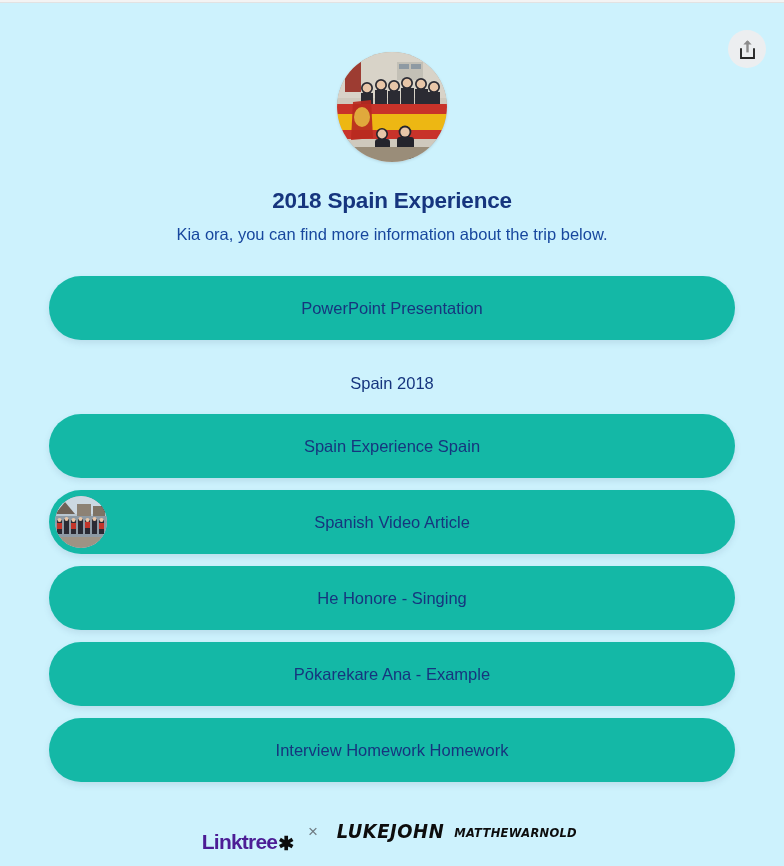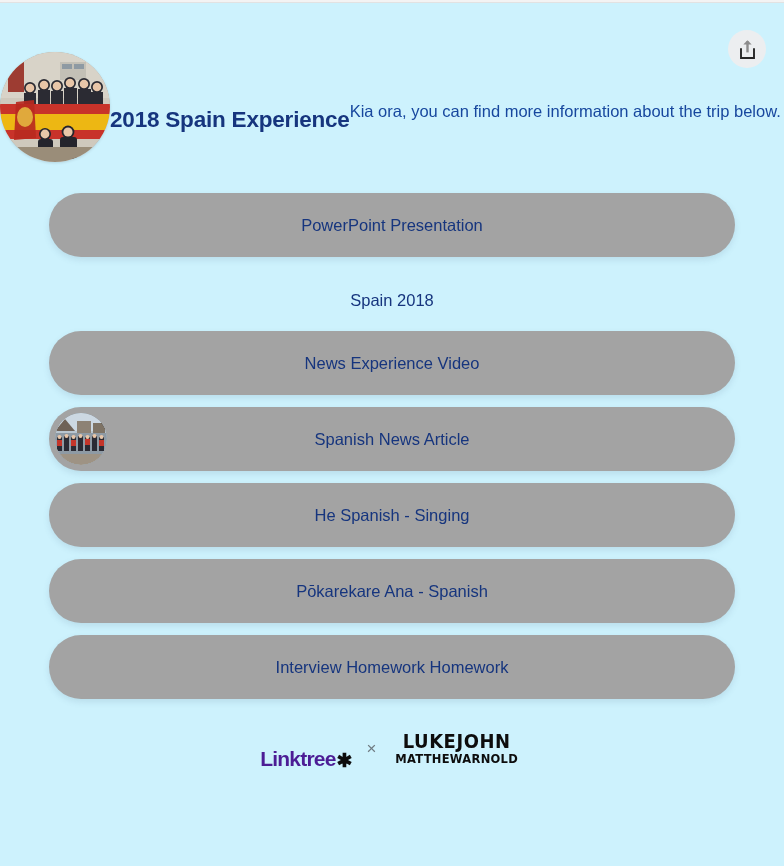--- a/index.html
+++ b/index.html
@@ -48,21 +48,21 @@
     justify-content: center;
     cursor: pointer;
     border: none;
   }
   #share-button svg { display: block; }
 
   
   .header {
     margin-top: 49px;
     display: flex;
-    flex-direction: row;
+    flex-direction: column;
     align-items: center;
   }
 
   .avatar {
     width: 110px;
     height: 110px;
     border-radius: 50%;
     overflow: hidden;
     position: relative;
     background: #b9b0a4;
@@ -89,21 +89,21 @@
 
   
   .links {
     margin-top: 31px;
     padding: 0 49px;
   }
 
   .link-card {
     position: relative;
     height: 64px;
-    background: #a3a3a3;
+    background: #14b8a6;
     border-radius: 999px;
     display: flex;
     align-items: center;
     justify-content: center;
     margin-bottom: 12px;
     box-shadow: 0 3px 6px rgba(90,120,140,.16);
     cursor: pointer;
     border: none;
     width: 100%;
     padding: 0 58px;
@@ -167,23 +167,24 @@
     position: relative;
     top: 1px;
   }
   .footer-x {
     font-size: 17px;
     color: #6f7b82;
     font-weight: 400;
   }
   .footer-brand {
     display: flex;
-    flex-direction: column;
+    flex-direction: row;
     align-items: center;
     line-height: 1;
+    font-style: italic;
   }
   .brand-top {
     font-size: 19.5px;
     font-weight: bold;
     color: #0d0d0d;
     letter-spacing: 0.6px;
     font-family: "DejaVu Sans", sans-serif;
     transform: scaleX(0.92);
   }
   .brand-bottom {
@@ -275,21 +276,21 @@
 
   <div class="links">
 
     <button class="link-card">
       <span class="link-label">PowerPoint Presentation</span>
     </button>
 
     <div class="section-heading">Spain 2018</div>
 
     <button class="link-card">
-      <span class="link-label">News Experience Video</span>
+      <span class="link-label">Spain Experience Spain</span>
     </button>
 
     <button class="link-card">
       <span class="link-thumb">
         <svg viewBox="0 0 52 52" preserveAspectRatio="xMidYMid slice">
           <defs>
               <clipPath id="c2">
                 <circle cx="26" cy="26" r="26"></circle>
               </clipPath>
             </defs>
@@ -322,29 +323,29 @@
               <circle cx="18.5" cy="24" r="2"></circle>
                 <circle cx="25.5" cy="23" r="2"></circle>
               <circle cx="32.5" cy="24" r="2"></circle>
                 <circle cx="39.5" cy="23" r="2"></circle>
               <circle cx="46.5" cy="24" r="2"></circle>
             </g>
             <rect x="0" y="41" width="52" height="11" fill="#9e9384"></rect>
           </g>
         </svg>
       </span>
-      <span class="link-label">Spanish News Article</span>
-    </button>
-
-    <button class="link-card">
-      <span class="link-label">He Spanish - Singing</span>
-    </button>
-
-    <button class="link-card">
-      <span class="link-label">Pōkarekare Ana - Spanish</span>
+      <span class="link-label">Spanish Video Article</span>
+    </button>
+
+    <button class="link-card">
+      <span class="link-label">He Honore - Singing</span>
+    </button>
+
+    <button class="link-card">
+      <span class="link-label">Pōkarekare Ana - Example</span>
     </button>
 
     <button class="link-card">
       <span class="link-label">Interview Homework Homework</span>
     </button>
 
   </div>
 
   <div class="footer">
     <div class="footer-linktree">

